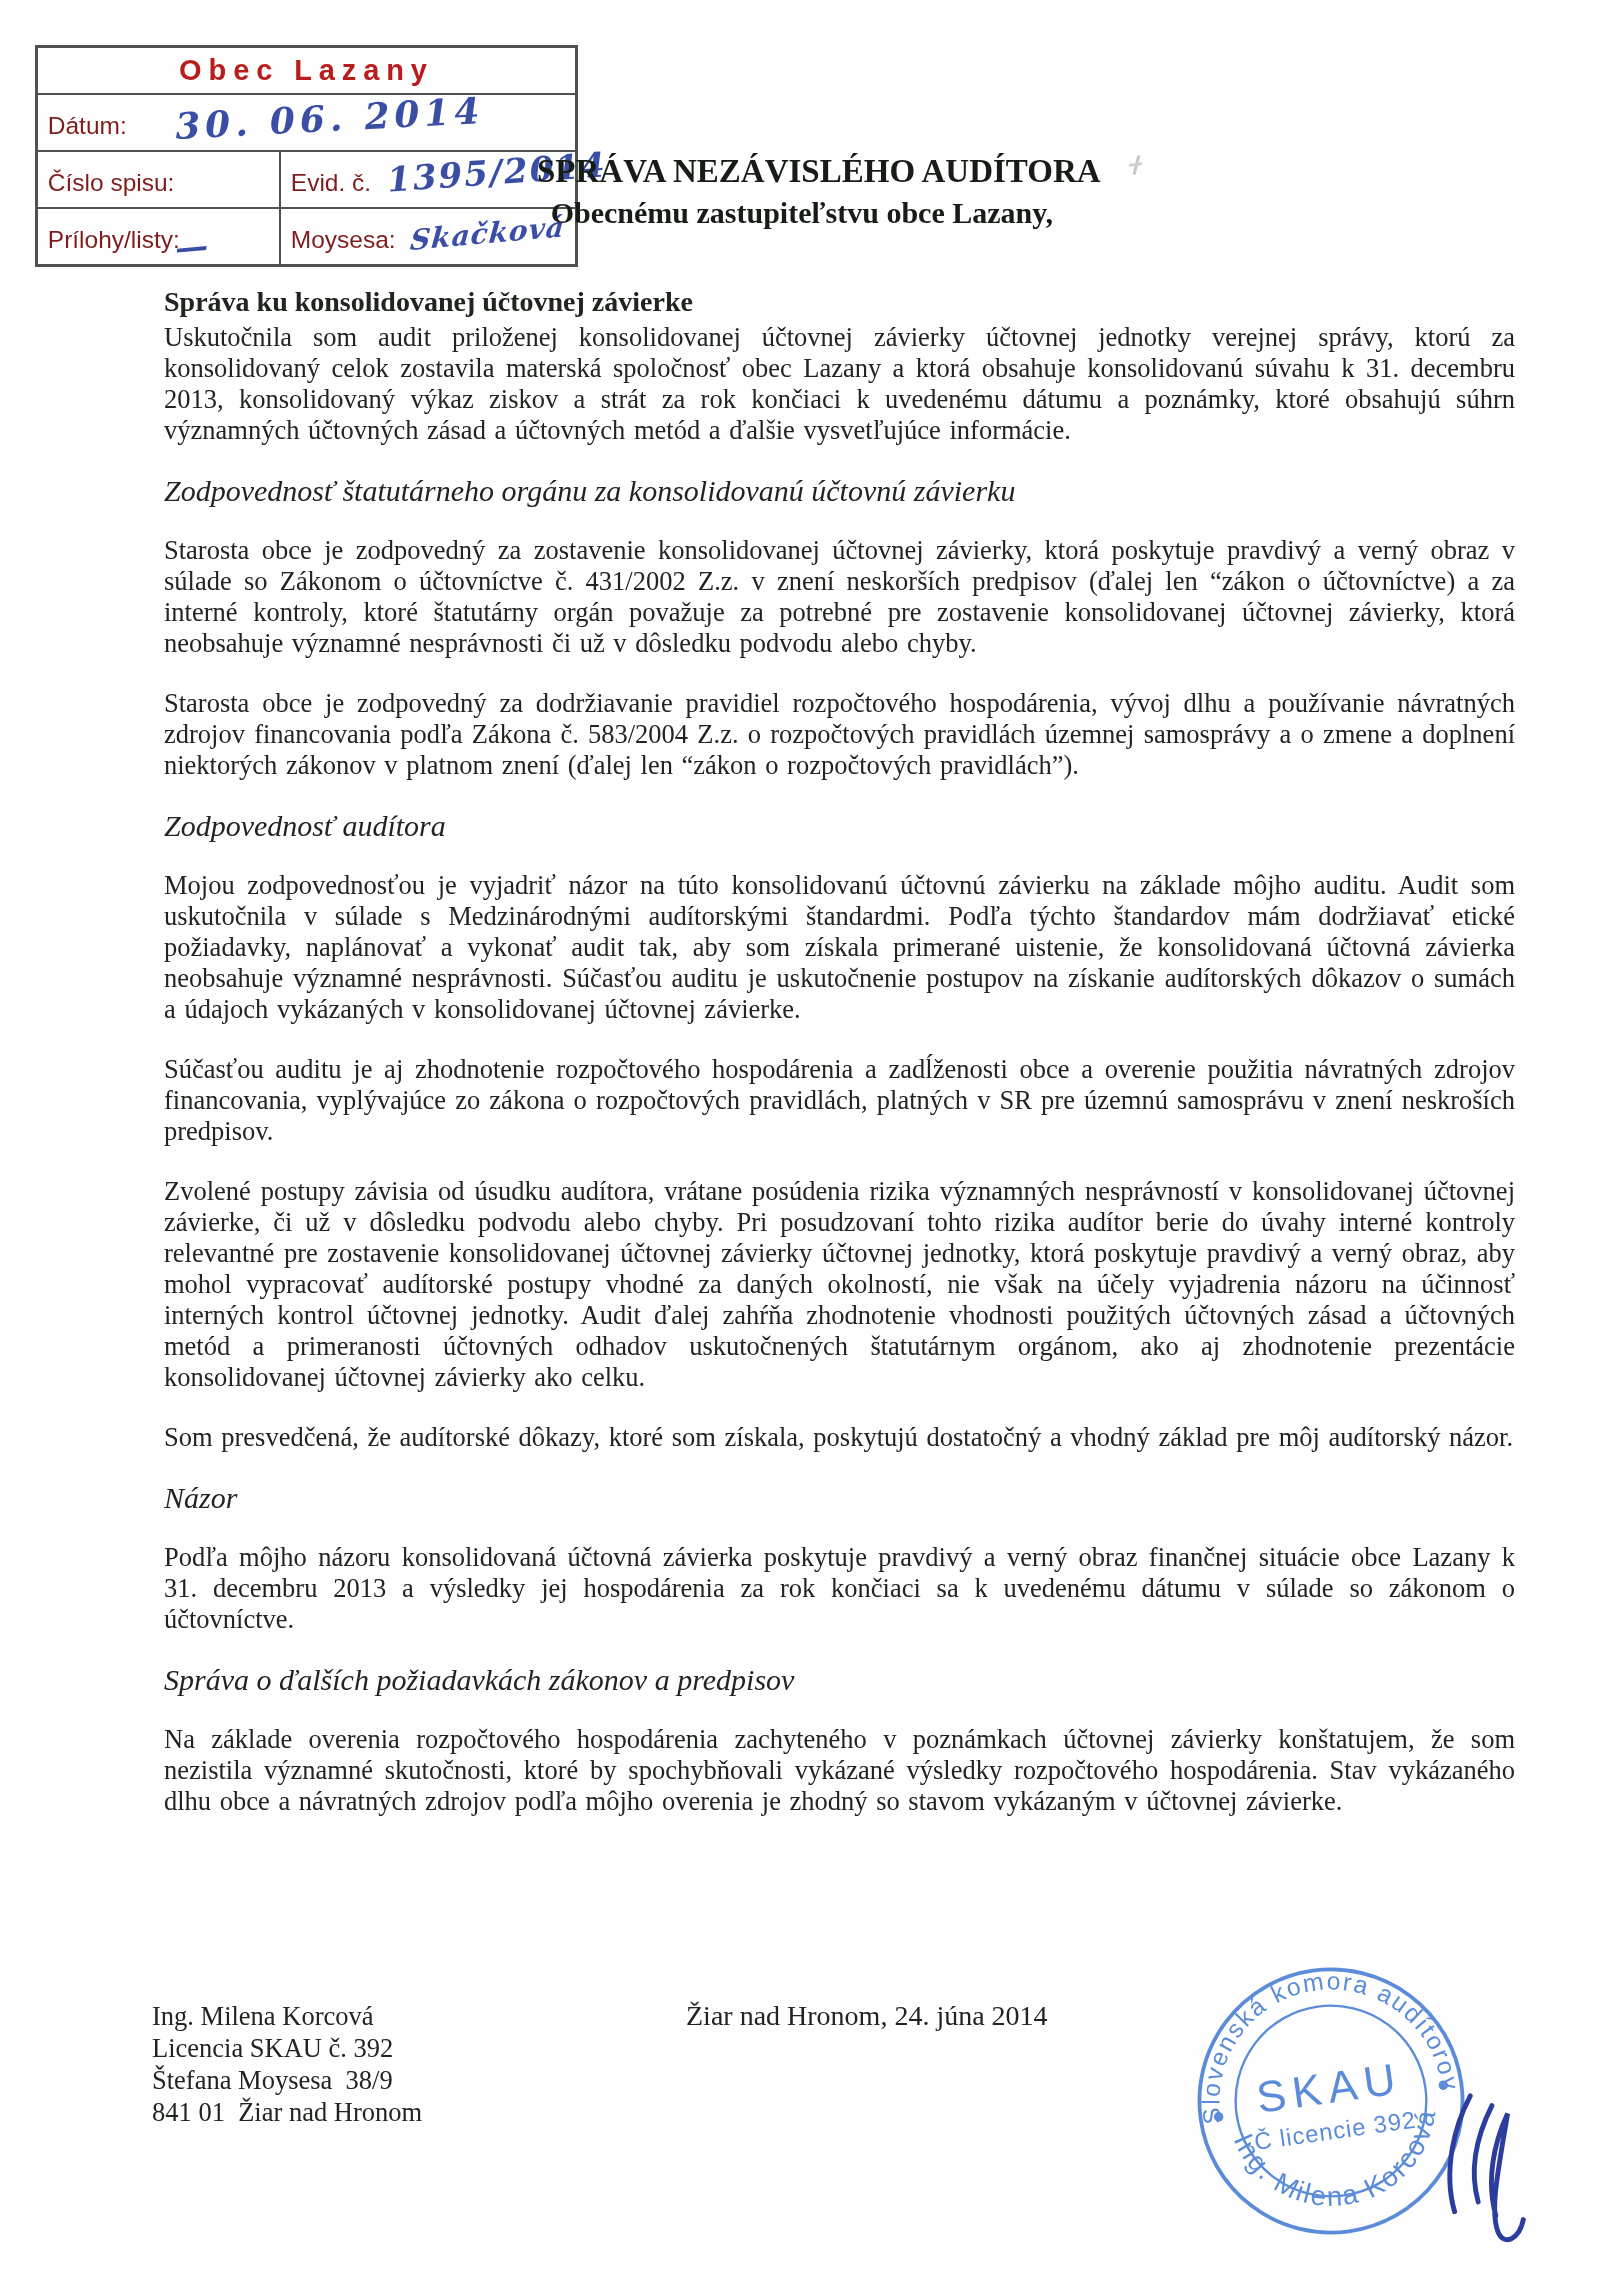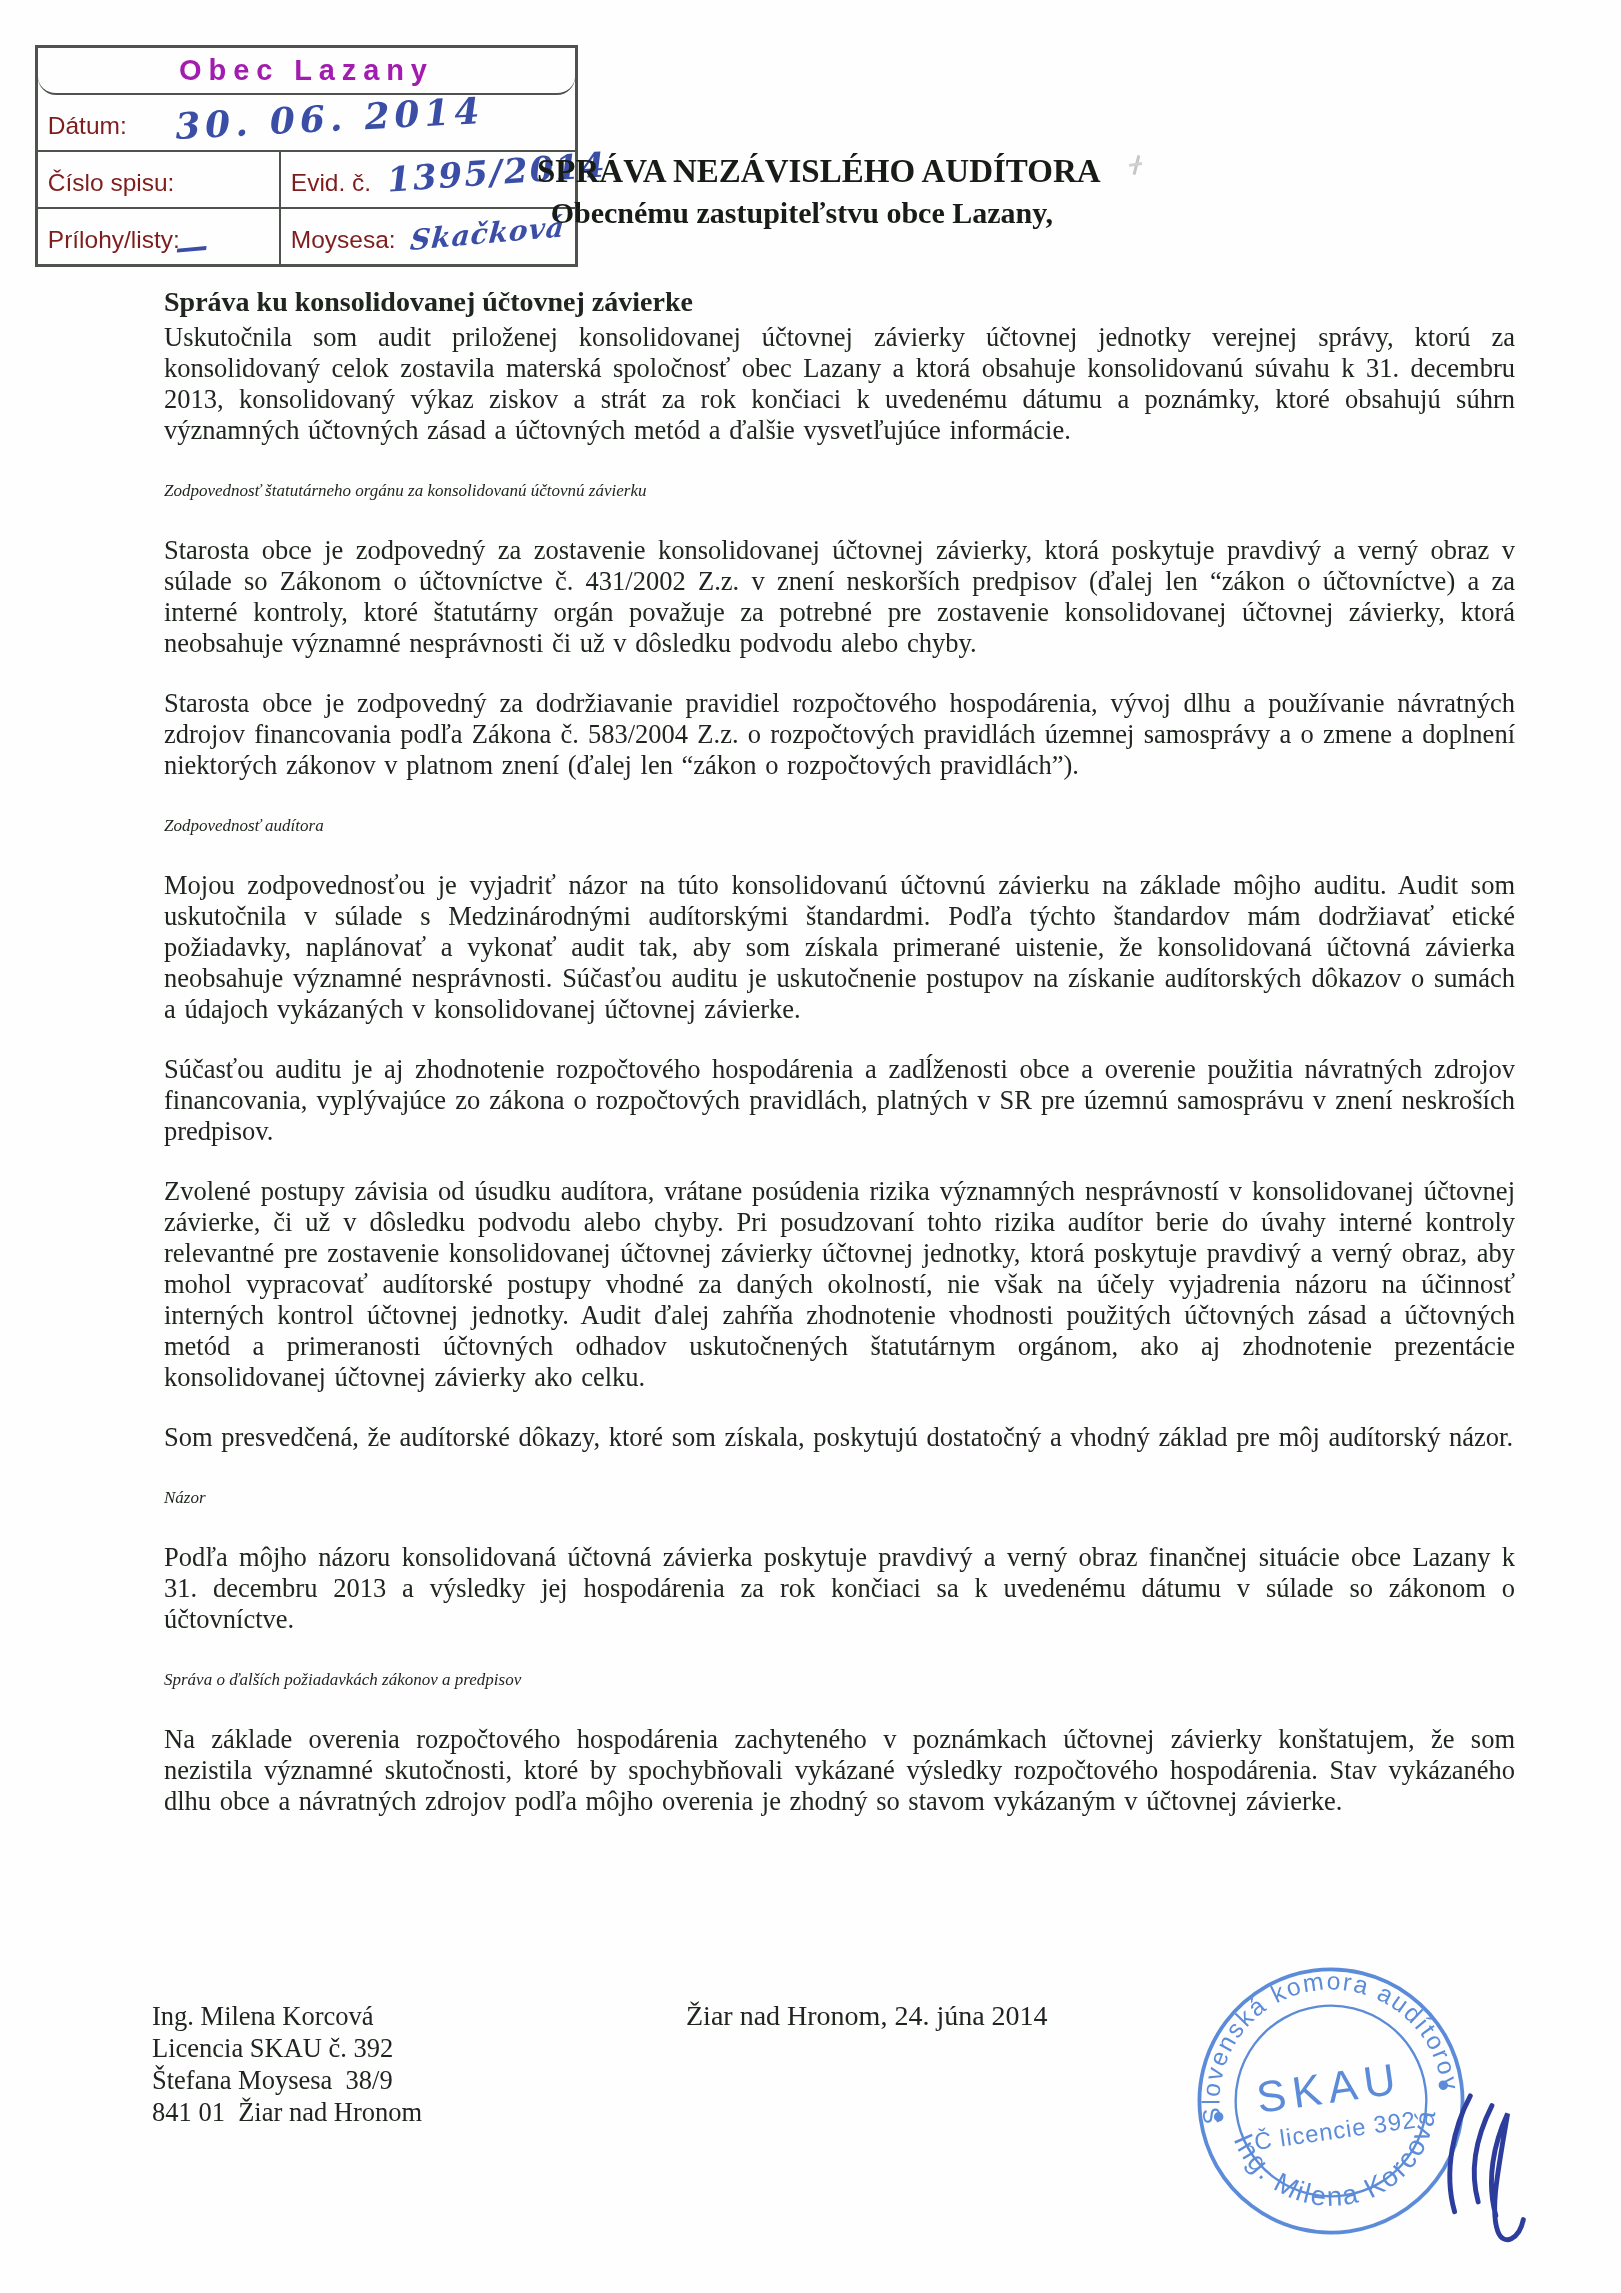--- a/index.html
+++ b/index.html
@@ -13,21 +13,21 @@
   
   .stampbox {
     position:absolute; left:35px; top:45px; width:537px;
     border:3.9px solid #4e544d; background:transparent;
     font-family:"Liberation Sans","DejaVu Sans",sans-serif;
     color:#42473f;
   }
   .stampbox .sb-header {
     height:45px; border-bottom:2.9px solid #4e544d;
     display:flex; align-items:center; justify-content:center;
-    font-size:29px; font-weight:bold; letter-spacing:6.9px; color:#a21caf;border-radius:18px;
+    font-size:29px; font-weight:bold; letter-spacing:6.9px; color:#b91c1c;
   }
   .stampbox .sb-row { position:relative; border-bottom:2.9px solid #4e544d; }
   .stampbox .sb-row:last-child { border-bottom:none; }
   .sb-date { height:55px; }
   .sb-split { display:flex; height:55px;text-decoration:underline; }
   .sb-cell-l { width:241px; border-right:2.9px solid #4e544d; position:relative; }
   .sb-cell-r { flex:1; position:relative; }
   .sb-label { position:absolute; left:9.8px; top:17px; font-size:24.5px; color:#7f1d1d; }
   .hand {
     font-family:"DejaVu Serif","Liberation Serif",serif;
@@ -47,21 +47,21 @@
   .scan-speck:before { content:""; position:absolute; left:5.9px; top:0; width:2.9px; height:19.6px; background:#9a9a9a; transform:rotate(14deg); }
   .scan-speck:after  { content:""; position:absolute; left:0; top:7.8px; width:12.7px; height:2.9px; background:#ababab; transform:rotate(-8deg); }
 
   
   .doc-body {
     position:absolute; left:164px; top:286px; width:1351px;
     font-size:26.5px; line-height:31px; text-align:justify;
   }
   .doc-body .bold-heading { font-size:28px; font-weight:bold; margin:0 0 4.9px; text-align:left; }
   .doc-body .para { margin:0 0 29px; word-spacing:2px; }
-  .doc-body .iheading { font-size:17px; font-weight:normal; font-style:italic; margin:0 0 29px; text-align:left; }
+  .doc-body .iheading { font-size:30px; font-weight:normal; font-style:italic; margin:0 0 29px; text-align:left; }
 
   
   .sig-block { position:absolute; left:152px; top:2000px; font-size:26.5px; line-height:32px; }
   .sig-block div { white-space:pre; }
   .dateline { position:absolute; left:686px; top:2000px; font-size:28px; white-space:nowrap; }
 
   
   .seal { position:absolute; left:1188px; top:1958px; width:286px; height:286px; transform:rotate(-8deg); opacity:.92; }
   .pen-sig { position:absolute; left:1433px; top:2086px; width:108px; height:167px; }
 </style>

